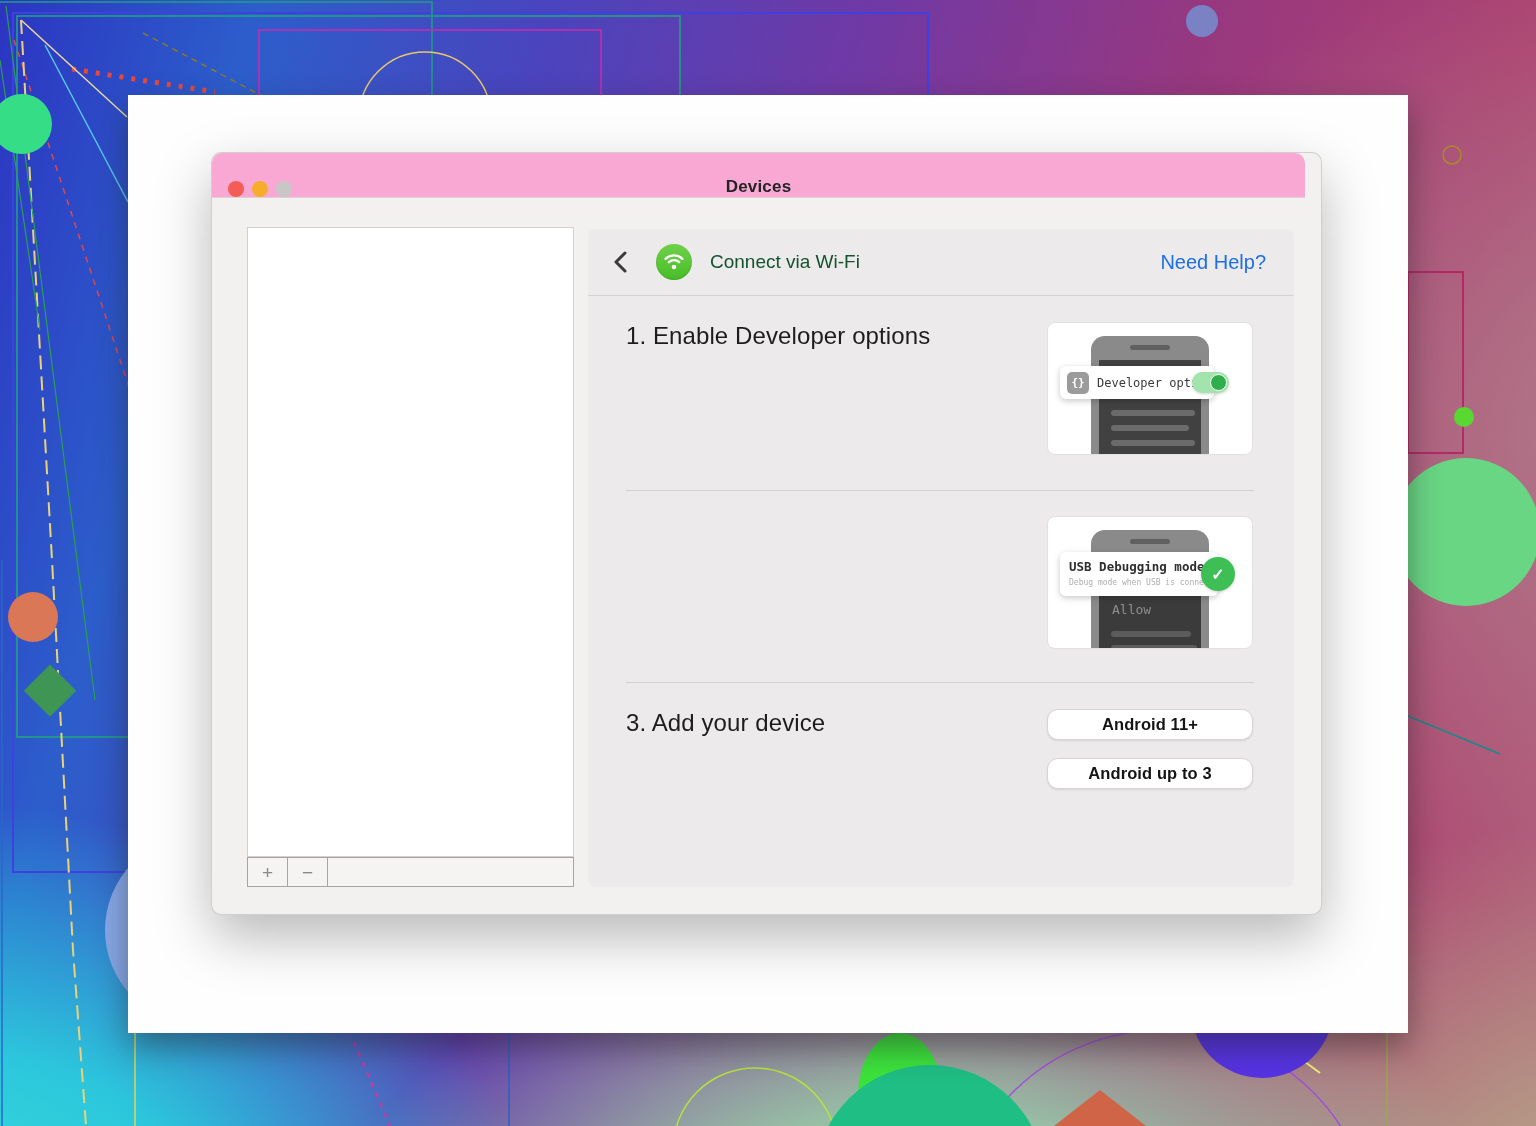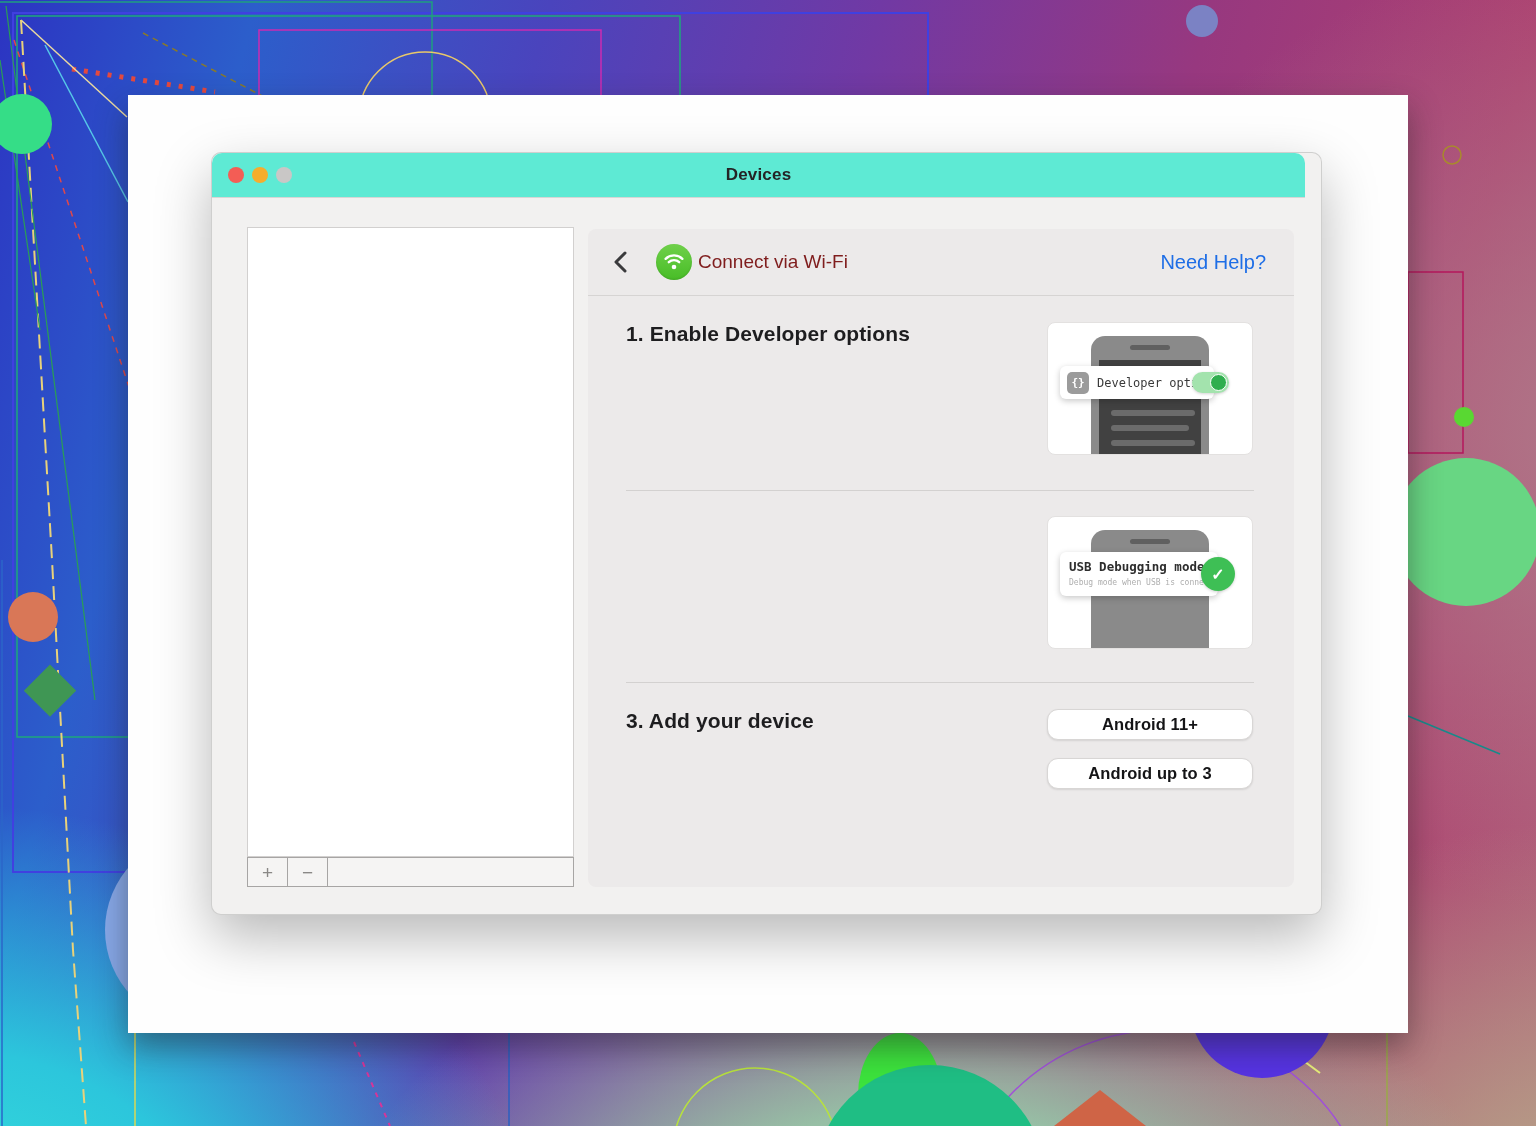--- a/index.html
+++ b/index.html
@@ -23,23 +23,23 @@
   }
 
   .window {
     position:absolute; left:211px; top:152px; width:1111px; height:763px;
     background:#f2f1f0; border-radius:10px;
     border:1px solid rgba(0,0,0,.14);
     box-shadow:0 22px 55px rgba(0,0,0,.28);
   }
   .titlebar {
     position:absolute; left:0; top:0; right:16px; height:45px;
-    background:#5eead4; border-bottom:1px solid #d8d6d5;
+    background:#f9a8d4; border-bottom:1px solid #d8d6d5;
     border-radius:10px 10px 0 0;
-    display:flex; align-items:center;
+    display:flex; align-items:flex-end;
   }
   .lights { display:flex; gap:8px; margin-left:16px; }
   .light { width:16px; height:16px; border-radius:50%; }
   .light.red   { background:#f35d55; }
   .light.yellow{ background:#f6ad2c; }
   .light.gray  { background:#c9c7c6; }
   .win-title {
     position:absolute; left:0; right:0; text-align:center;
     font-size:17px; font-weight:bold; color:#242426; letter-spacing:.2px;
   }
@@ -72,32 +72,32 @@
     border-bottom:1px solid #d6d4d3;
     display:flex; align-items:center; padding:0 28px 0 26px;
   }
   .back-btn { width:22px; height:24px; display:flex; align-items:center; cursor:pointer; }
   .wifi-badge {
     width:36px; height:36px; border-radius:50%; margin-left:20px;
     background:linear-gradient(180deg,#6fd04a 0%, #48bd27 100%);
     display:flex; align-items:center; justify-content:center;
     box-shadow:inset 0 -1px 2px rgba(0,0,0,.12);
   }
-  .panel-title { margin-left:6px; font-size:19px; font-weight:500; color:#7f1d1d; }
+  .panel-title { margin-left:18px; font-size:19px; font-weight:500; color:#14532d; }
   .help-link { margin-left:auto; font-size:20px; color:#1e6ee6; cursor:pointer; }
 
   .divider { position:absolute; left:38px; right:40px; height:1px; background:#d3d1d0; }
   .div1 { top:261px; } .div2 { top:453px; }
 
   .steprow { position:absolute; left:38px; right:41px; display:flex; }
   .row1 { top:93px;  height:135px; }
   .row2 { top:287px; height:135px; }
   .row3 { top:480px; height:80px;  }
   .step-text { width:398px; padding-right:20px; }
-  .step-h { font-size:21px; font-weight:bold; color:#1d1d1f; margin-bottom:8px; letter-spacing:.1px; }
+  .step-h { font-size:24px; font-weight:normal; color:#1d1d1f; margin-bottom:8px; letter-spacing:.1px; }
   .step-b { font-size:16.5px; color:#85858a; line-height:1.36; white-space:pre-line; }
   .step-path { font-size:15.5px; color:#8b8b90; margin-top:5px; }
 
   .figure-col { margin-left:auto; width:206px; }
   .fig-card {
     position:relative; width:206px; height:133px; background:#ffffff;
     border:1px solid #e3e1e0; border-radius:8px; overflow:hidden;
   }
   .phone {
     position:absolute; left:50%; transform:translateX(-50%); top:13px;
@@ -284,20 +284,26 @@
       </div>
     </div>
 
     <div class="divider div1"></div>
 
     <div class="steprow row2">
       <div class="figure-col">
         <div class="fig-card">
           <div class="phone">
             <div class="speaker"></div>
+            <div class="screen dark">
+              <div class="allow-txt">Allow</div>
+              <div class="scr-line" style="top:77px;width:80px;"></div>
+              <div class="scr-line" style="top:91px;width:86px;"></div>
+
+            </div>
           </div>
           <div class="pill pill2">
             <div class="pill2-title">USB Debugging mode</div>
             <div class="pill2-sub">Debug mode when USB is connected</div>
             <div class="check-badge">✓</div>
           </div>
         </div>
       </div>
     </div>
 

